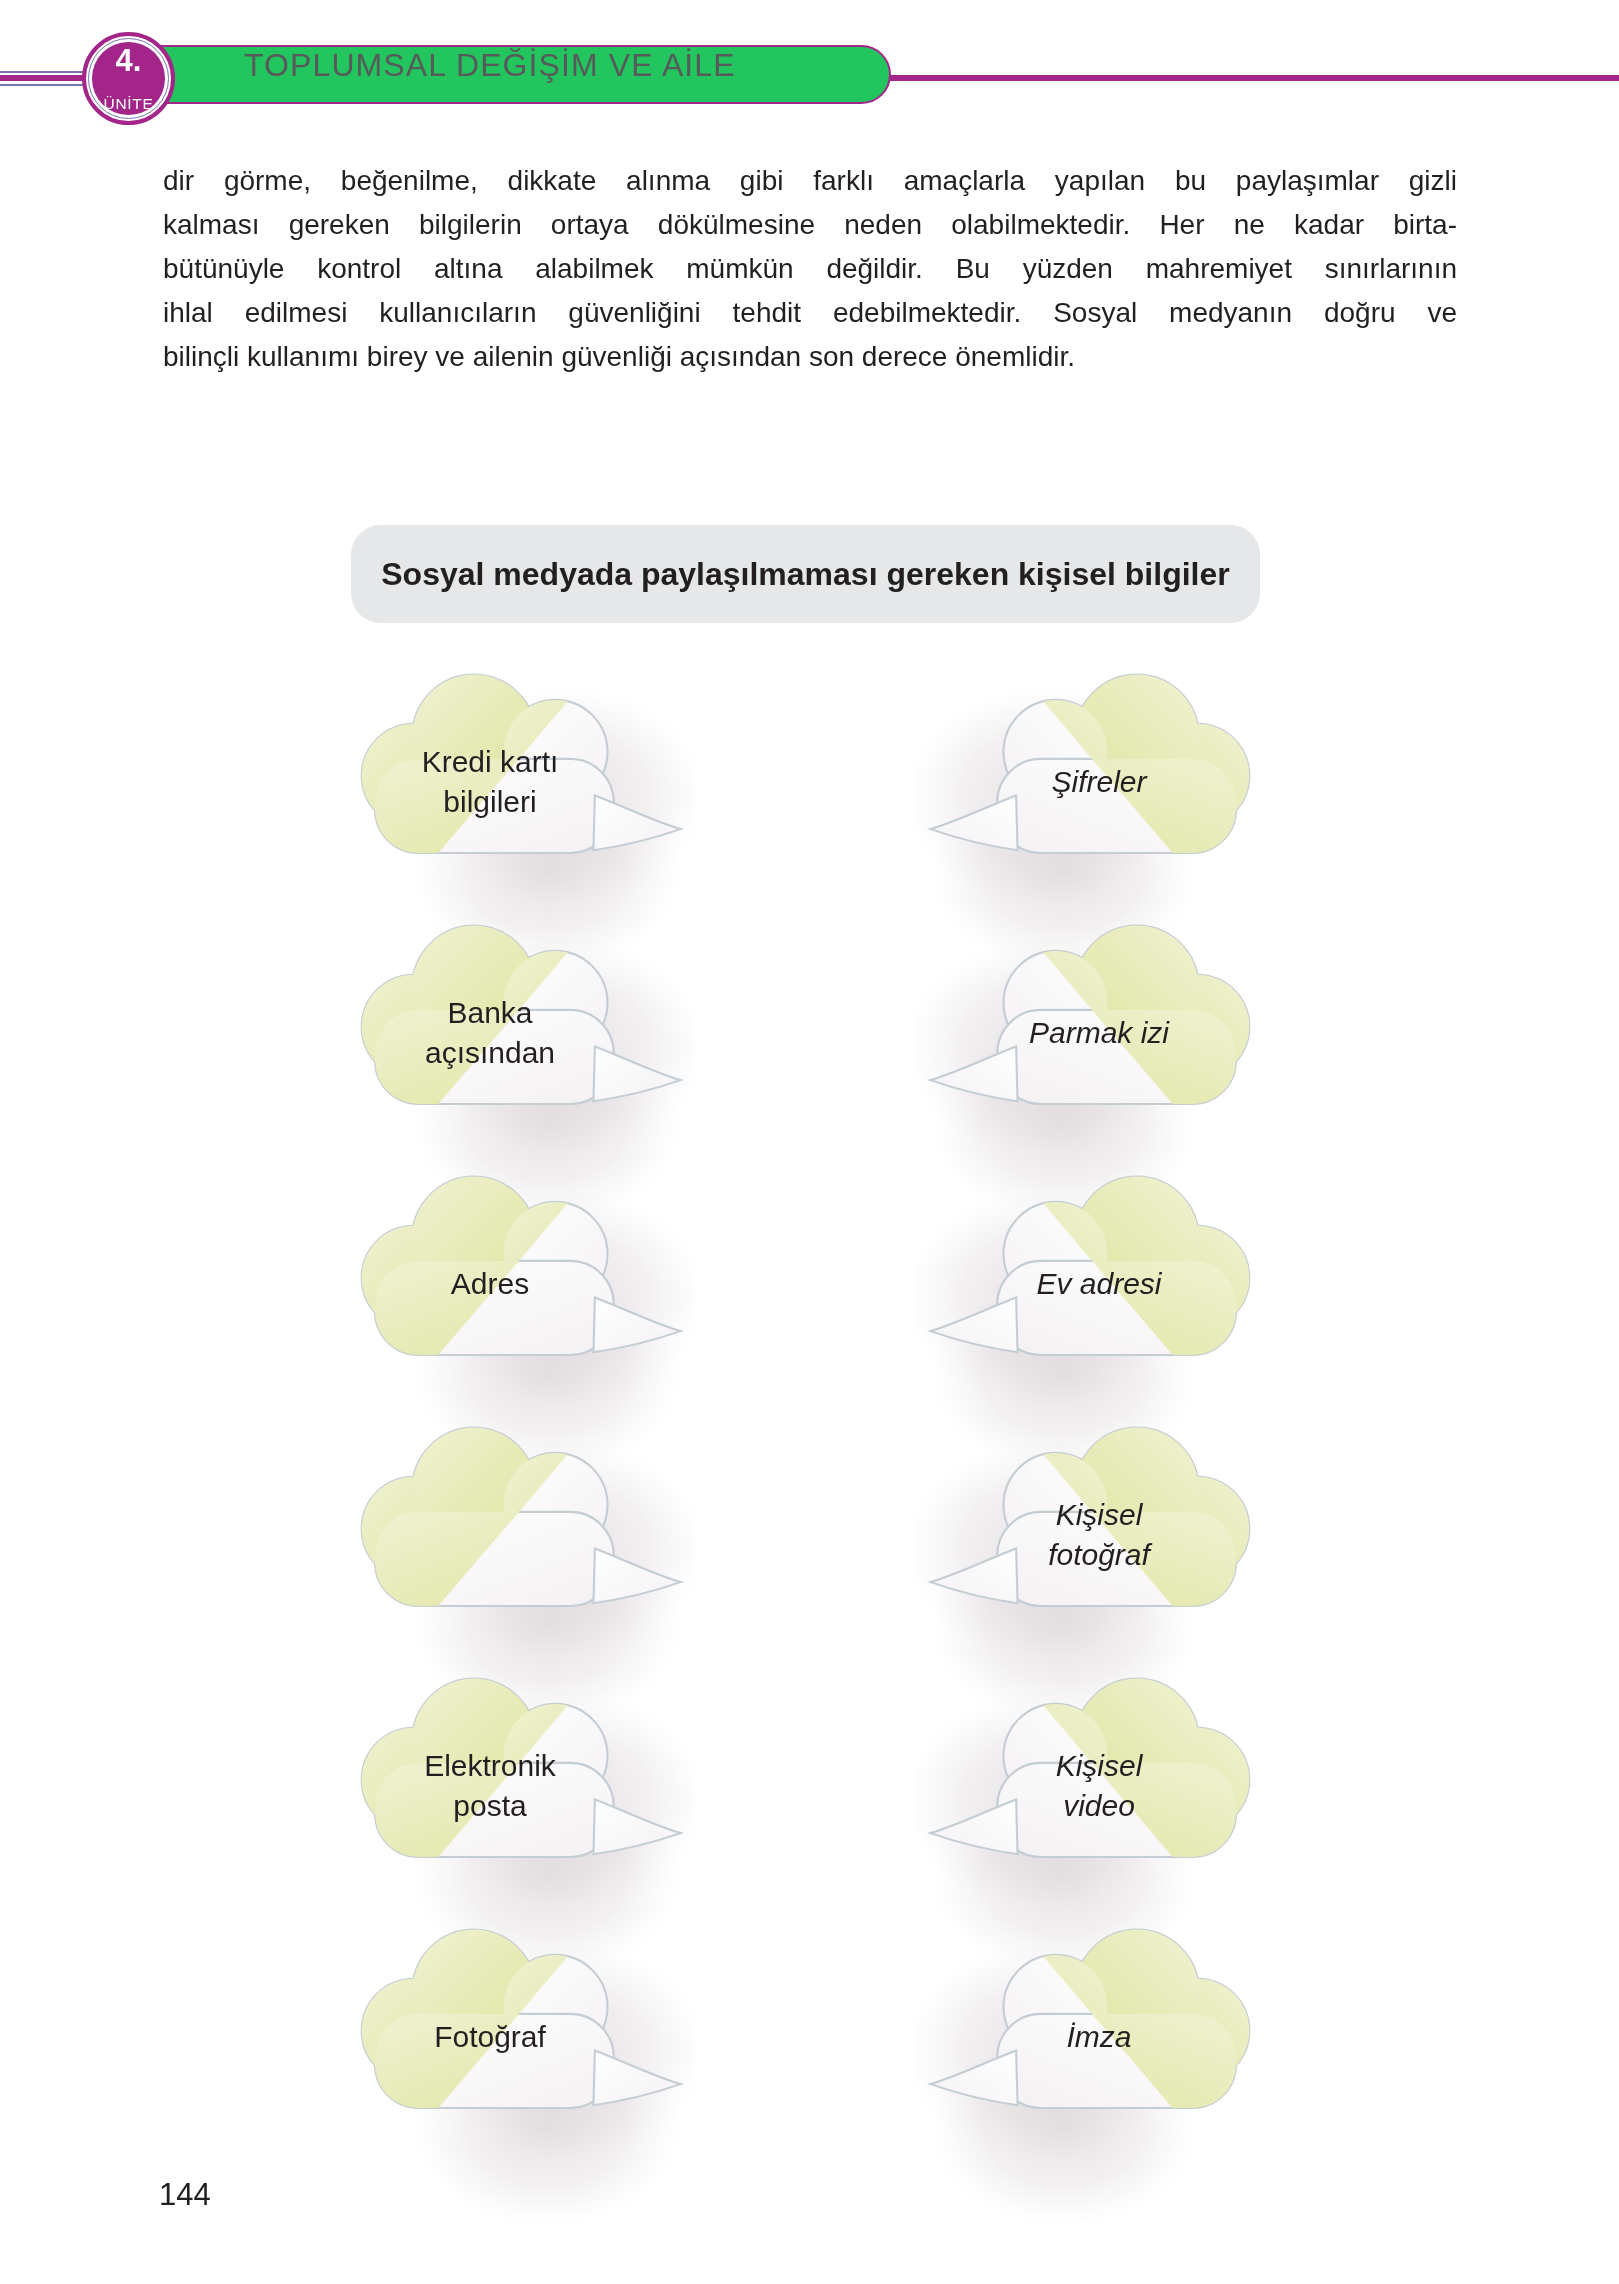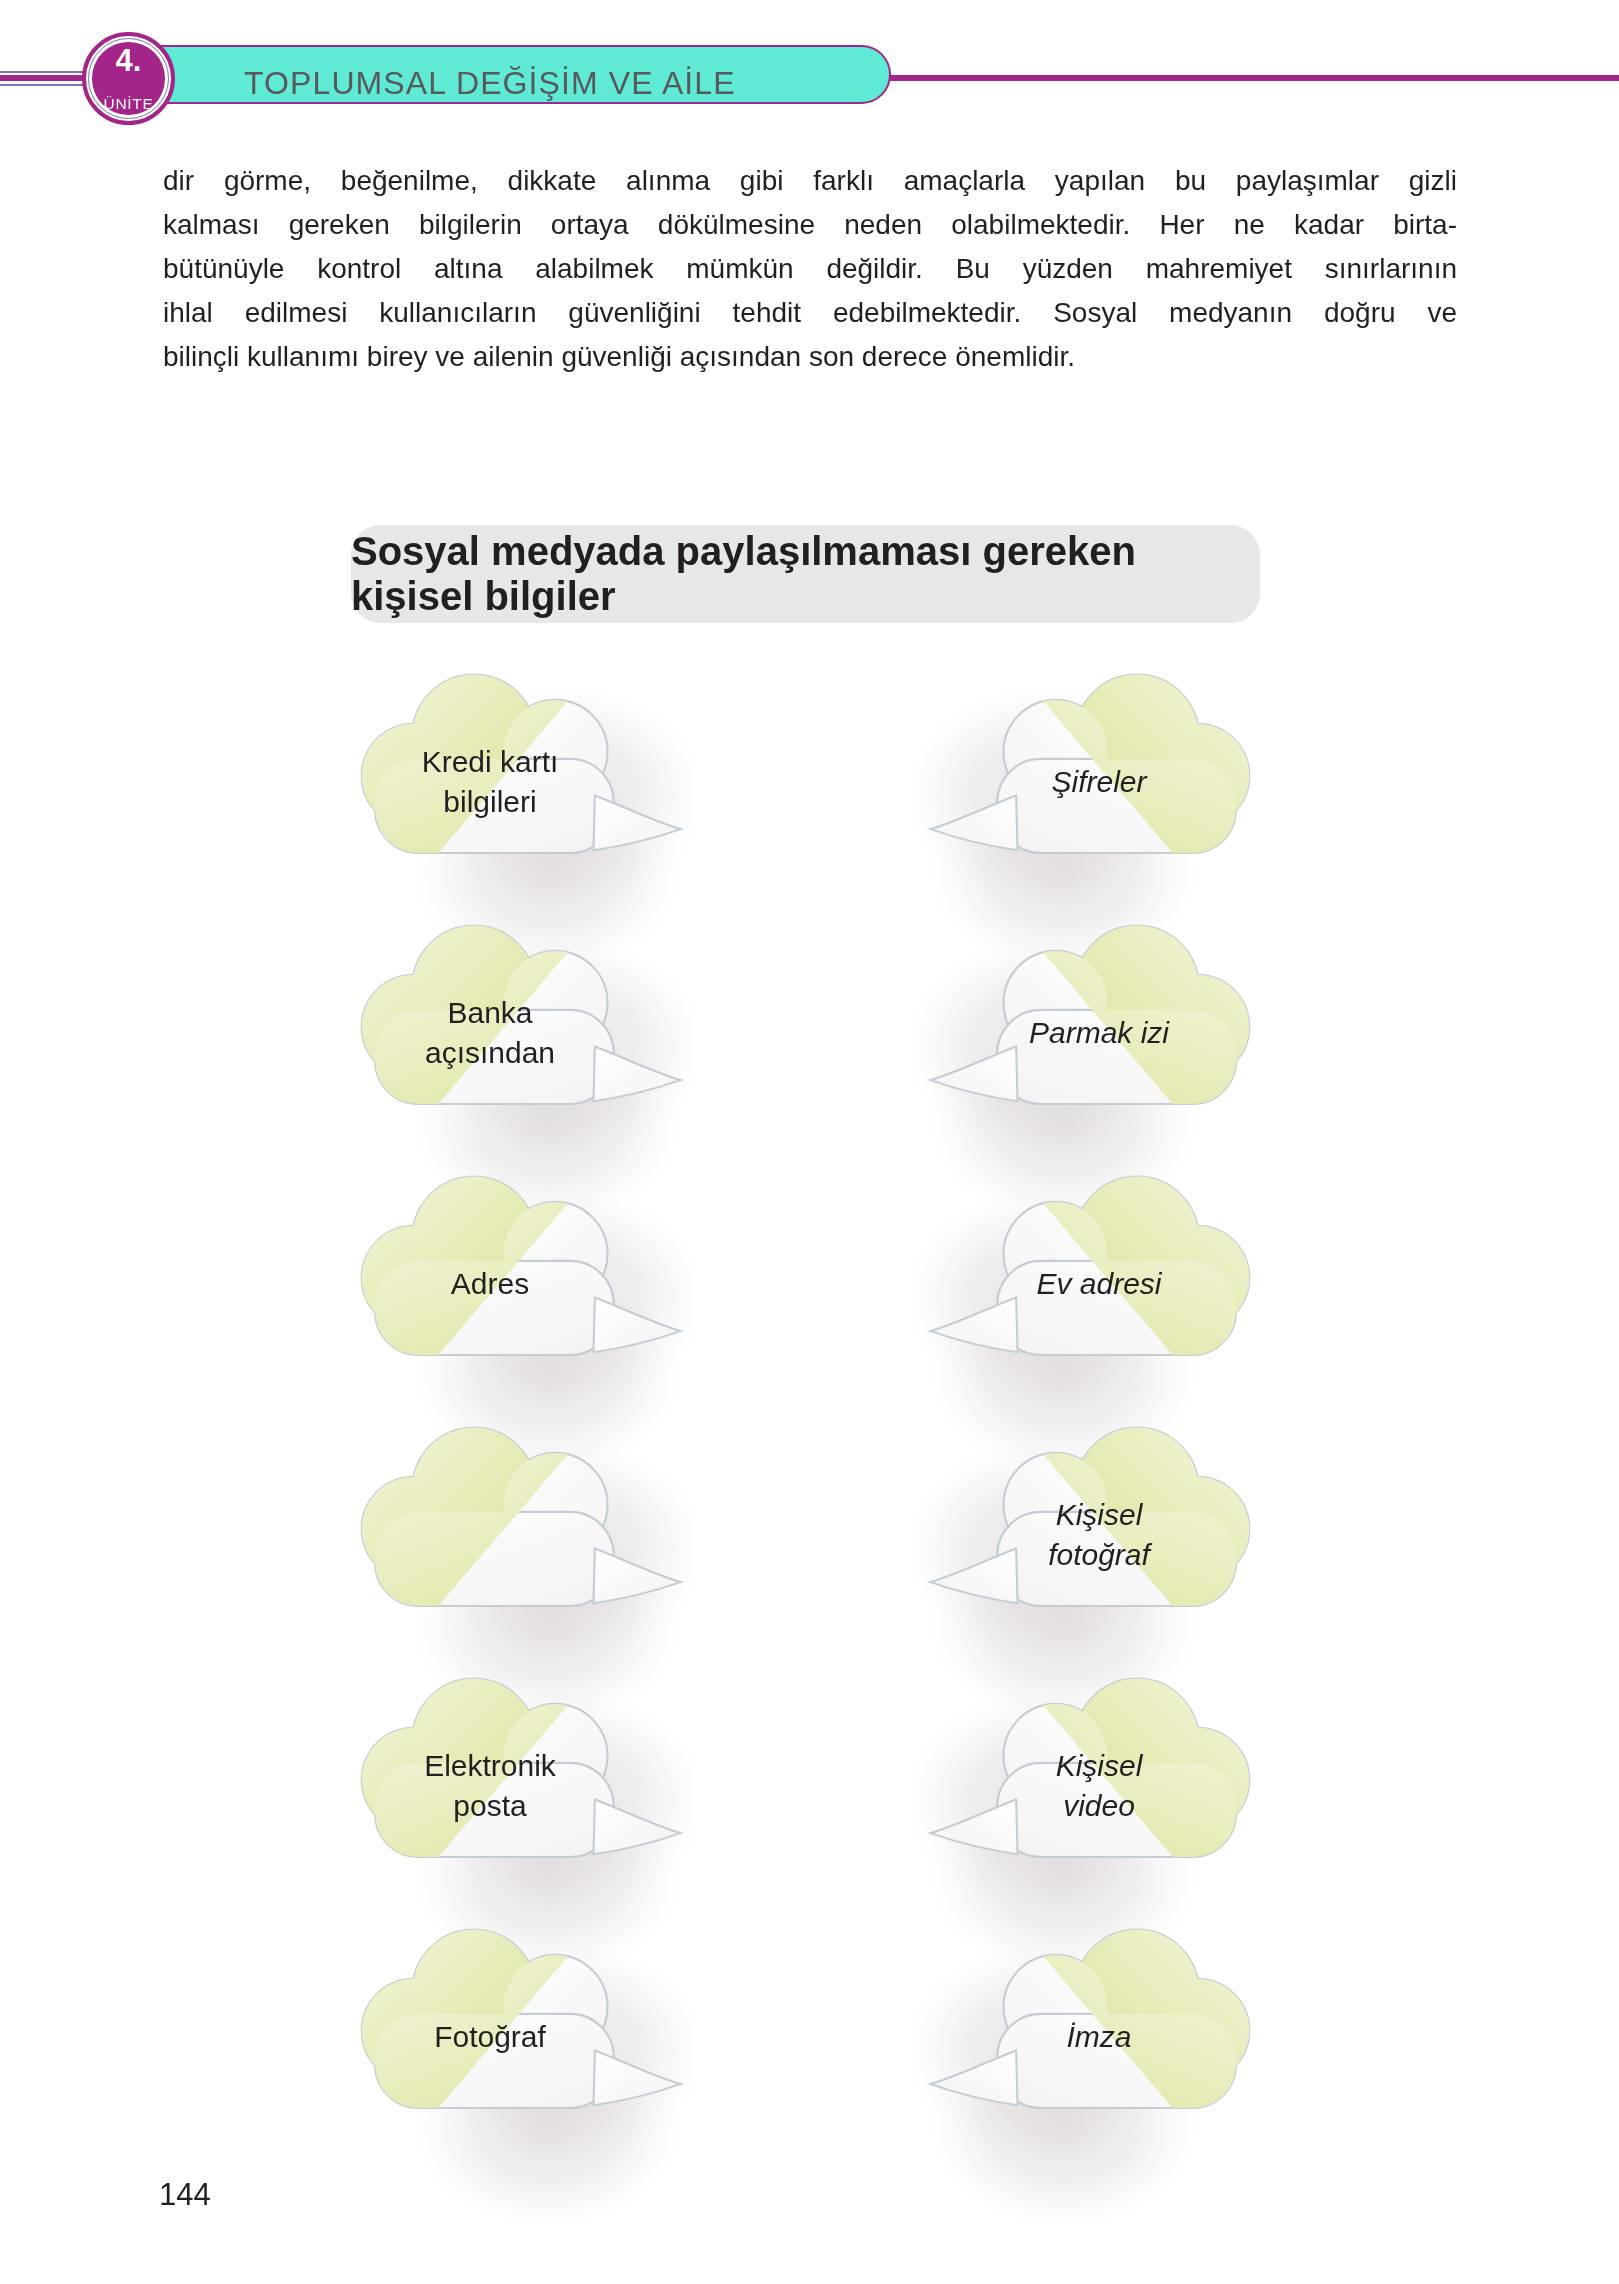--- a/index.html
+++ b/index.html
@@ -10,22 +10,22 @@
   .abs{position:absolute;}
 
   
   .rule-thin-top   {left:0; top:71px; width:87px; height:2.1px;  background:#7A73B4;}
   .rule-thick-left {left:0; top:75px; width:87px; height:6.3px;  background:#A32589;}
   .rule-thin-bot   {left:0; top:84px; width:87px; height:2.1px;  background:#7A73B4;}
   .rule-right      {left:886px; top:75px; width:734px; height:5.6px; background:#A32589;}
 
   .pill{
     left:151px; top:45px; width:740px; height:59px; box-sizing:border-box;
-    background:#5eead4; border:2.8px solid #A32589; border-radius:0 34px 34px 0;
-    display:flex; align-items:flex-end; padding-left:91px; z-index:1;
+    background:#22c55e; border:2.8px solid #A32589; border-radius:0 34px 34px 0;
+    display:flex; align-items:flex-start; padding-left:91px; z-index:1;
   }
   .pill-title{font-size:32px; color:#58595B; letter-spacing:1.1px; white-space:nowrap;}
 
   .badge{
     left:82px; top:32px; width:93px; height:93px; box-sizing:border-box;
     border:4.2px solid #A32589; border-radius:50%; background:#ffffff; z-index:2;
   }
   .badge-ring{position:absolute; inset:2.1px; border:1.4px solid #7A73B4; border-radius:50%;}
   .badge-core{
     position:absolute; inset:6.3px; background:#A32589; border-radius:50%;
@@ -36,21 +36,21 @@
 
   
   .para{left:163px; top:159px; width:1294px; font-size:28px; line-height:44px; color:#231F20;}
   .para-line{width:100%;}
   .para-line.jl{text-align:justify; text-align-last:justify;}
 
   
   .diagram-title{
     left:351px; top:525px; width:909px; height:98px; background:#E6E7E8; border-radius:29.5px;
     display:flex; align-items:center; justify-content:center;
-    font-size:40px; font-weight:bold; color:#231F20;
+    font-size:32px; font-weight:bold; color:#231F20;
   }
 
   
   .cloud-row{position:absolute; left:0; top:0; width:100%; height:0;}
   .cloud-unit{position:absolute; width:359px; height:302px;}
   .cloud-unit.left {left:336px;}
   .cloud-unit.right{left:916px;font-style:italic;}
   .cloud-svg{position:absolute; left:0; top:0; width:359px; height:302px; display:block;}
   .cloud-label{
     position:absolute; top:39px; height:148px; width:232px;

